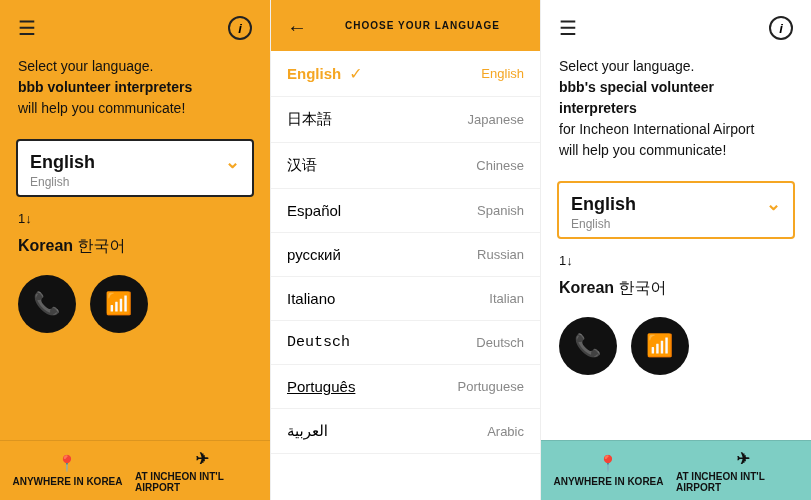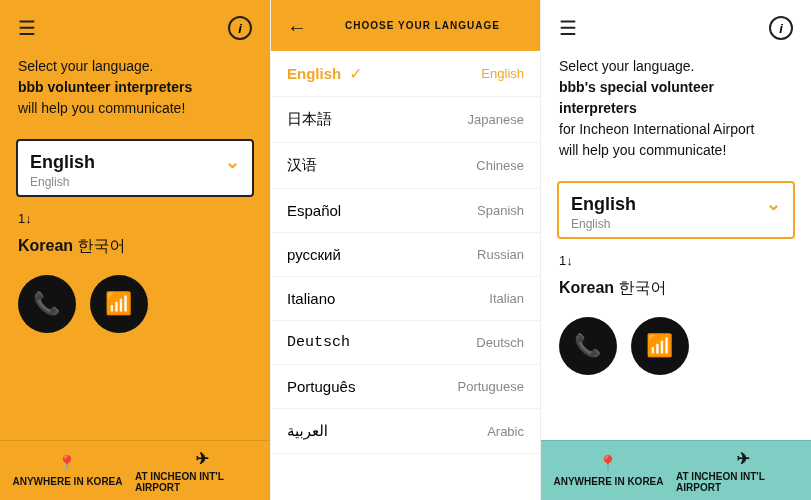--- a/index.html
+++ b/index.html
@@ -295,21 +295,21 @@
         </div>
         <span class="english-name">Italian</span>
       </div>
       <div class="lang-item">
         <div style="display: flex; align-items: center; gap: 4px; font-family: Liberation Mono, monospace;">
           <span class="native-name">Deutsch</span>
         </div>
         <span class="english-name">Deutsch</span>
       </div>
       <div class="lang-item">
-        <div style="display: flex; align-items: center; gap: 4px;">
+        <div style="display: flex; align-items: center; gap: 4px; text-decoration: underline;">
           <span class="native-name">Português</span>
         </div>
         <span class="english-name">Portuguese</span>
       </div>
       <div class="lang-item">
         <div style="display: flex; align-items: center; gap: 4px;">
           <span class="native-name">العربية</span>
         </div>
         <span class="english-name">Arabic</span>
       </div>

